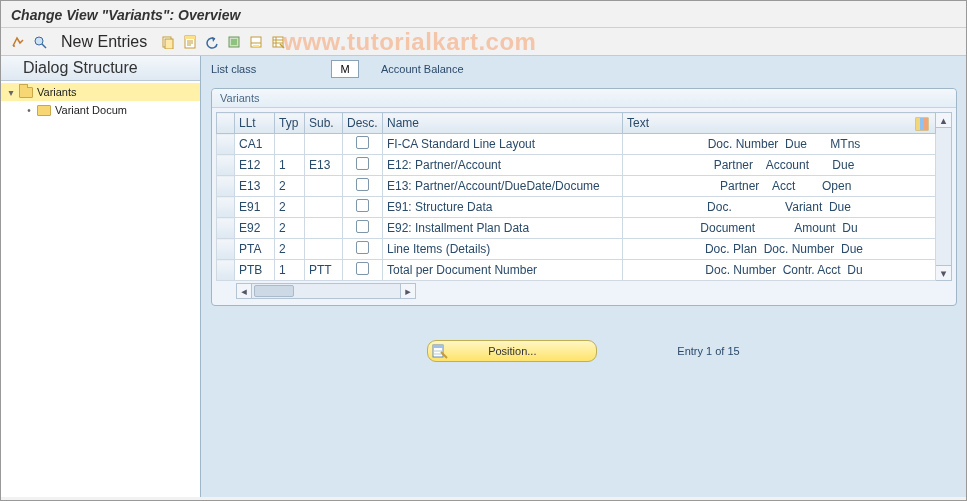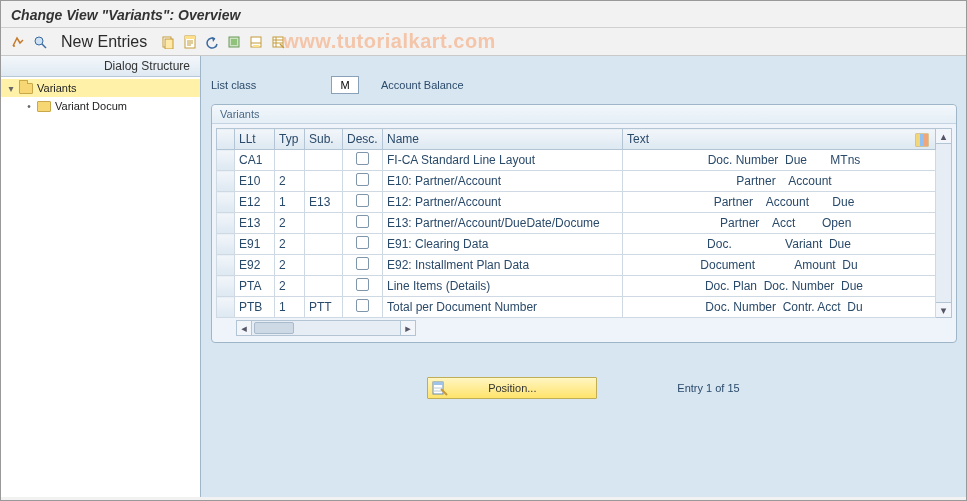--- a/index.html
+++ b/index.html
@@ -40,45 +40,44 @@
   }
   .tb-new {
     margin: 0 4px;
     padding: 2px 6px;
     color: #2a2a2a;
     font-size: 16px;
     border-radius: 3px;
   }
   .watermark {
     color: #f5b28a;
-    font-size: 20px;
+    font-size: 24px;
     font-weight: bold;
     opacity: 0.7;
     margin-left: -6px;
     letter-spacing: 0.5px;
     font-family: "Arial", sans-serif;
   }
   .main-area {
     display:flex;
     height: calc(100% - 58px);
     background: #d8e6f2;
   }
   .sidebar {
     width: 200px;
     background: #f6f6f6;
     border-right: 1px solid #9fb6c9;
     display:flex; flex-direction:column;
   }
   .sidebar-header {
-    font-size: 12px;
-    padding: 3px 10px;
+    font-size: 16px;
+    padding: 3px 22px;
     background: linear-gradient(#f3f7fb,#dfe9f2);
     border-bottom: 1px solid #b8c8d6;
     color:#333;
-    text-align:right;
   }
   .tree {
     background:#fff;
     flex:1;
     padding-top:2px;
   }
   .tree-row {
     display:flex; align-items:center;
     padding: 1px 4px;
     height:18px;
@@ -97,21 +96,21 @@
   .folder.open::before{
     content:"";
     position:absolute; left:-1px; top:-4px;
     width:7px; height:3px;
     background:#f7d774; border:1px solid #c9a84a;
     border-bottom:none;
     border-radius:1px 1px 0 0;
   }
   .content {
     flex:1;
-    padding: 20px 10px;
+    padding: 4px 10px;
     background: #d8e6f2;
     overflow:hidden;
   }
   .field-row {
     display:flex; align-items:center; gap:10px; margin-bottom:10px;
     font-size:11px;
   }
   .field-label { width:110px; color:#2a4a6a;}
   .field-input {
     width: 28px; height:18px;
@@ -197,21 +196,21 @@
   .hs-thumb{width:40px;height:12px;background:#cdd9e5;border:1px solid #a8bacb;margin-left:2px;border-radius:2px;}
   .footer-row{
     display:flex; align-items:center; justify-content:center;
     gap:80px;
     margin-top:34px;
   }
   .pos-btn{
     width:170px; height:22px;
     background:linear-gradient(#fff6c2,#ffe36b);
     border:1px solid #bfae56;
-    border-radius:1px;
+    border-radius:9px;
     display:flex; align-items:center; justify-content:center;
     font-size:11px; color:#333;
     position:relative;
   }
   .pos-btn .ic{position:absolute; left:4px; top:2px;}
   .entry-label{ color:#2a4a6a; font-size:11px;}
   .grid-container{display:flex;}
   .grid-left{flex:1;}
   .vscroll{
     width:16px;
@@ -354,29 +353,20 @@
                     <td class="rowhdr"></td>
                     <td>CA1</td>
                     <td></td>
                     <td></td>
                     <td style="text-align:center"><span class="chk"></span></td>
                     <td>FI-CA Standard Line Layout</td>
                     <td class="text-col" style="white-space:pre">   Doc. Number  Due       MTns</td>
                   </tr>
                   <tr>
                     <td class="rowhdr"></td>
-                    <td>E10</td>
-                    <td>2</td>
-                    <td></td>
-                    <td style="text-align:center"><span class="chk"></span></td>
-                    <td>E10: Partner/Account</td>
-                    <td class="text-col" style="white-space:pre">   Partner    Account</td>
-                  </tr>
-                  <tr>
-                    <td class="rowhdr"></td>
                     <td>E12</td>
                     <td>1</td>
                     <td>E13</td>
                     <td style="text-align:center"><span class="chk"></span></td>
                     <td>E12: Partner/Account</td>
                     <td class="text-col" style="white-space:pre">   Partner    Account       Due</td>
                   </tr>
                   <tr>
                     <td class="rowhdr"></td>
                     <td>E13</td>
@@ -385,21 +375,21 @@
                     <td style="text-align:center"><span class="chk"></span></td>
                     <td>E13: Partner/Account/DueDate/Docume</td>
                     <td class="text-col" style="white-space:pre">    Partner    Acct        Open</td>
                   </tr>
                   <tr>
                     <td class="rowhdr"></td>
                     <td>E91</td>
                     <td>2</td>
                     <td></td>
                     <td style="text-align:center"><span class="chk"></span></td>
-                    <td>E91: Clearing Data</td>
+                    <td>E91: Structure Data</td>
                     <td class="text-col" style="white-space:pre">Doc.                Variant  Due</td>
                   </tr>
                   <tr>
                     <td class="rowhdr"></td>
                     <td>E92</td>
                     <td>2</td>
                     <td></td>
                     <td style="text-align:center"><span class="chk"></span></td>
                     <td>E92: Installment Plan Data</td>
                     <td class="text-col" style="white-space:pre">Document            Amount  Du</td>

